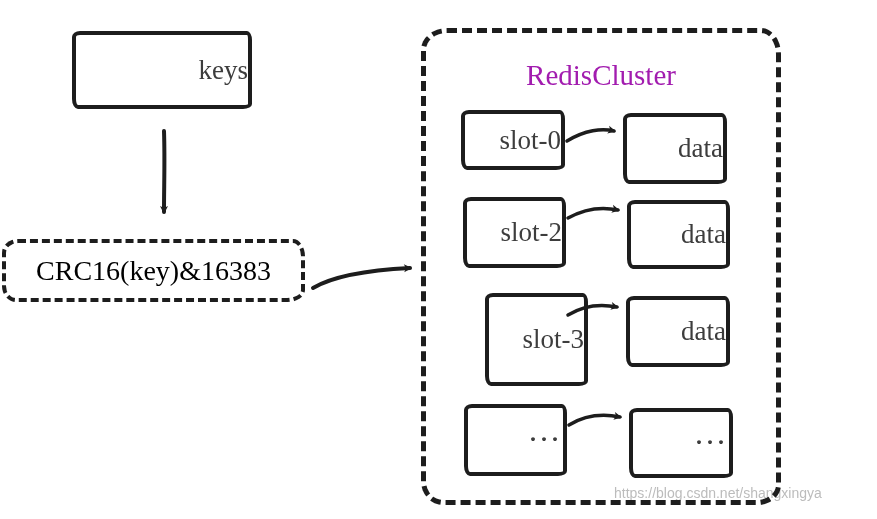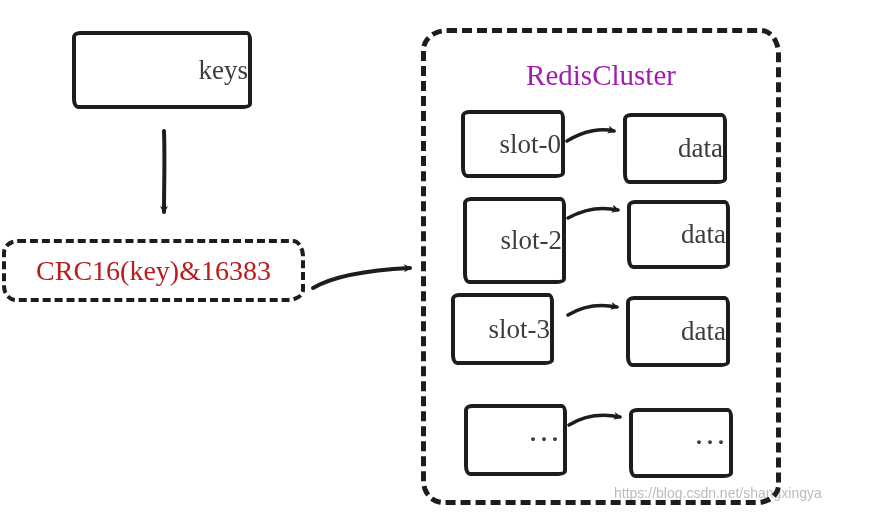--- a/index.html
+++ b/index.html
@@ -35,21 +35,21 @@
   .crc-box {
     position: absolute;
     left: 2px; top: 239px; width: 303px; height: 63px;
     border: 4px dashed #1d1d1d;
     border-radius: 16px 12px 18px 14px / 14px 18px 12px 16px;
     background: #ffffff;
     display: flex;
     align-items: center;
     justify-content: center;
     font-size: 28px;
-    color: #b91c1c;
+    color: #000000;
     box-sizing: border-box;
     z-index: 3;
   }
   .cluster {
     position: absolute;
     left: 421px; top: 28px; width: 360px; height: 477px;
     border: 5px dashed #1d1d1d;
     border-radius: 26px 20px 24px 22px / 22px 26px 20px 24px;
     background: transparent;
     box-sizing: border-box;
@@ -103,35 +103,35 @@
   </div>
 
   <div class="crc-box">
     <span>CRC16(key)&amp;16383</span>
   </div>
 
   <div class="cluster">
     <div class="cluster-title">RedisCluster</div>
   </div>
 
-  <div class="hbox slot-box" style="left:461px;top:110px;width:104px;height:68px;">
+  <div class="hbox slot-box" style="left:461px;top:110px;width:104px;height:60px;">
     <span>slot-0</span>
   </div>
   <div class="hbox data-box" style="left:623px;top:113px;width:104px;height:71px;">
     <span>data</span>
   </div>
 
-  <div class="hbox slot-box" style="left:463px;top:197px;width:103px;height:87px;">
+  <div class="hbox slot-box" style="left:463px;top:197px;width:103px;height:71px;">
     <span>slot-2</span>
   </div>
   <div class="hbox data-box" style="left:627px;top:200px;width:103px;height:69px;">
     <span>data</span>
   </div>
 
-  <div class="hbox slot-box" style="left:451px;top:293px;width:103px;height:72px;">
+  <div class="hbox slot-box" style="left:485px;top:293px;width:103px;height:93px;">
     <span>slot-3</span>
   </div>
   <div class="hbox data-box" style="left:626px;top:296px;width:104px;height:71px;">
     <span>data</span>
   </div>
 
   <div class="hbox slot-box" style="left:464px;top:404px;width:103px;height:72px;">
     <span class="ellipsis-text">...</span>
   </div>
   <div class="hbox data-box" style="left:629px;top:408px;width:104px;height:70px;">

